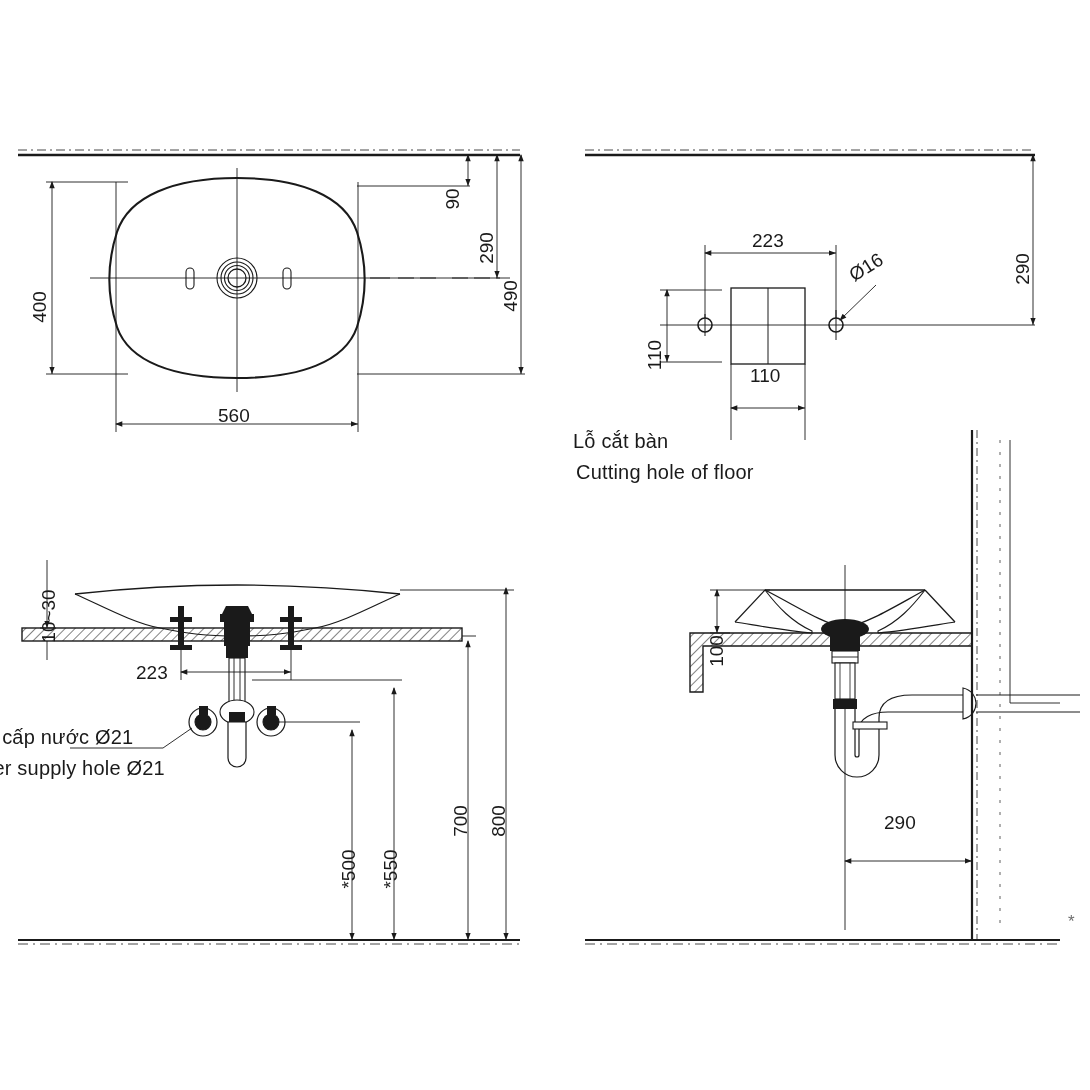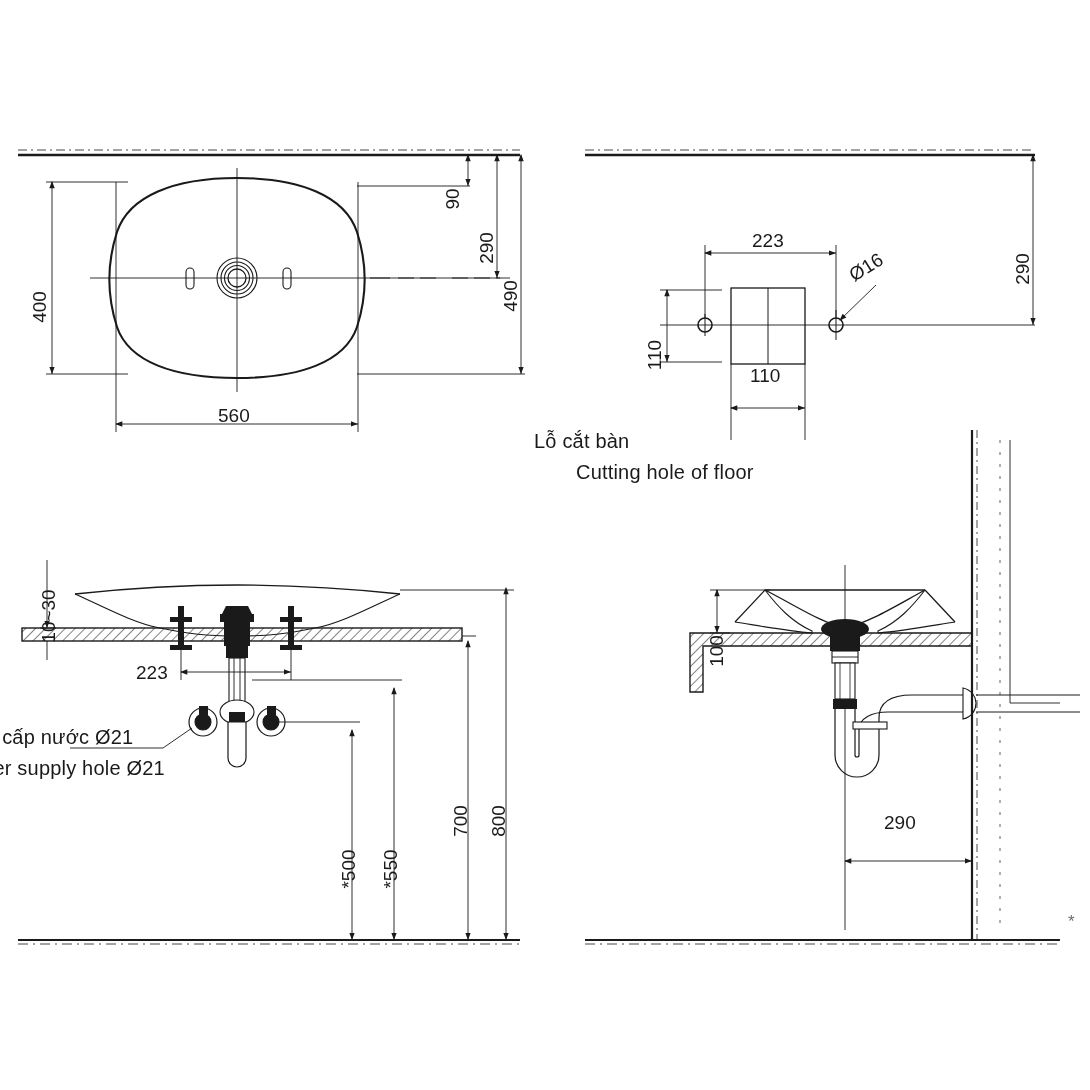--- a/index.html
+++ b/index.html
@@ -260,21 +260,21 @@
 <div class="dim rot90" style="left:442px;top:188px;">90</div>
 <div class="dim rot90" style="left:471px;top:237px;">290</div>
 <div class="dim rot90" style="left:495px;top:285px;">490</div>
 
 <div class="dim" style="left:752px;top:230px;">223</div>
 <div class="dim rot90" style="left:640px;top:344px;">110</div>
 <div class="dim" style="left:750px;top:365px;">110</div>
 <div class="dim" style="left:851px;top:266px;transform:rotate(-32deg);transform-origin:left center;">Ø16</div>
 <div class="dim rot90" style="left:1007px;top:258px;">290</div>
 
-<div class="txt" style="left:534px;top:430px;font-size:20px;">Lỗ cắt bàn</div>
+<div class="txt" style="left:573px;top:430px;font-size:20px;">Lỗ cắt bàn</div>
 <div class="txt" style="left:576px;top:461px;font-size:20px;">Cutting hole of floor</div>
 
 <div class="dim rot90" style="left:22px;top:605px;">10~30</div>
 <div class="dim" style="left:136px;top:662px;">223</div>
 <div class="dim rot90" style="left:329px;top:858px;">*500</div>
 <div class="dim rot90" style="left:371px;top:858px;">*550</div>
 <div class="dim rot90" style="left:445px;top:810px;">700</div>
 <div class="dim rot90" style="left:483px;top:810px;">800</div>
 
 <div class="txt" style="left:-42px;top:726px;font-size:20px;">Ống cấp nước Ø21</div>

